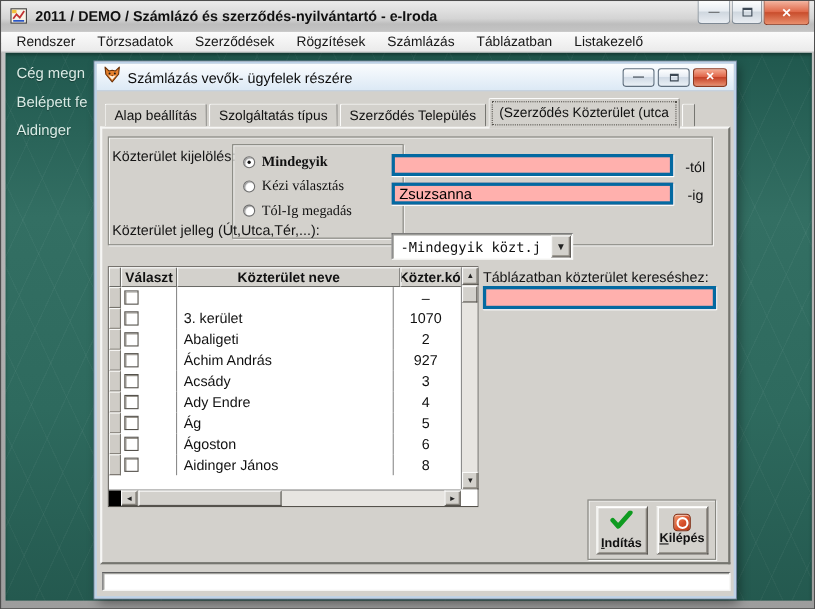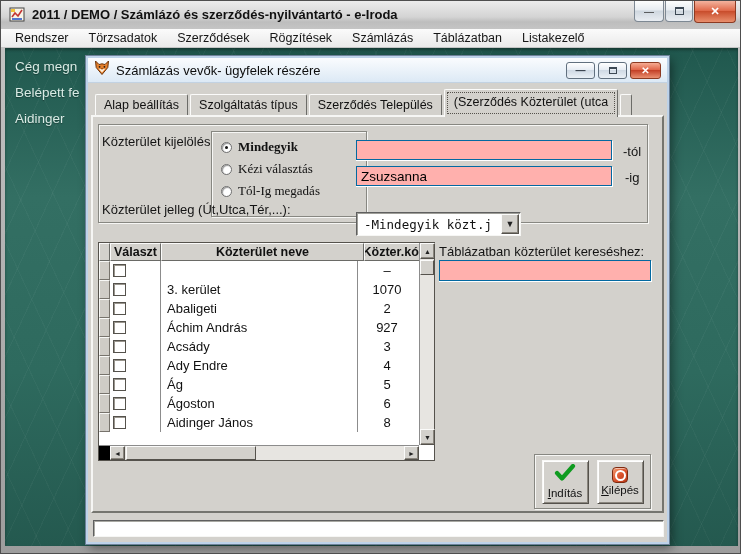--- a/index.html
+++ b/index.html
@@ -66,21 +66,21 @@
   .etched { border:1px solid #878781; box-shadow: 1px 1px 0 #f6f6f4, inset 1px 1px 0 #f6f6f4; }
   #groupbox { position:absolute; left:10px; top:66px; width:550px; height:99px; }
   #radiobox { position:absolute; left:123px; top:73px; width:156px; height:86px; }
   #radios { padding:7px 9px; display:flex; flex-direction:column; gap:6px; }
   .radio-row { display:flex; align-items:center; gap:6px; font-size:13px;font-family:Liberation Serif, serif; }
   .radio { width:11px; height:11px; border-radius:50%; background:#fff; border:1px solid #6e6e6e;
     box-shadow: inset 1px 1px 1px rgba(0,0,0,.4); position:relative; flex:0 0 auto; }
   .radio.on::after { content:""; position:absolute; inset:3px; background:#111; border-radius:50%; }
   .bold { font-weight:bold; }
   .lbl { position:absolute; font-size:13px; color:#141414; white-space:nowrap; }
-  .pinput { position:absolute; background:#ffb0ad; border:1px solid #0369a1; height:20px;
+  .pinput { position:absolute; background:#ffb0ad; border:3px solid #0369a1; height:20px;
     box-shadow: 0 1px 0 #fff, 1px 1px 0 #fff; font-family:"Liberation Sans",sans-serif;
     font-size:13.5px; color:#000; padding:0 4px; outline:none; }
   
   #dropdown { position:absolute; left:268px; top:139px; width:165px; height:24px; background:#fff;
     border:1px solid; border-color:#5f5f5f #f6f6f4 #f6f6f4 #5f5f5f; box-shadow: inset 1px 1px 0 #9e9e98;
     display:flex; align-items:center;margin-top:15px; }
   #dropdown-value { flex:1; font-family:"DejaVu Sans Mono", monospace; font-size:12.5px; padding-left:7px; white-space:nowrap; overflow:hidden; }
   .sbtn { background:#d3d1cc; border:1px solid; border-color:#fbfbfa #55524c #55524c #fbfbfa;
     box-shadow: inset -1px -1px 0 #8a867e; display:flex; align-items:center; justify-content:center;
     font-size:8px; color:#222; }
@@ -111,21 +111,21 @@
     border:1px solid; border-color:#fbfbfa #55524c #55524c #fbfbfa; }
   #corner { position:absolute; right:0; bottom:0; width:15px; height:15px; background:#fff; }
   
   #search-input { left:351px; top:202px; width:212px; height:21px; }
   
   #btnpanel { position:absolute; left:446px; top:396px; width:117px; height:55px;
     display:flex; align-items:center; justify-content:center; gap:8px; }
   .xbtn { width:47px; height:44px; background:#d3d1cc; border:1px solid; border-color:#f8f8f6 #55524c #55524c #f8f8f6;
     box-shadow: inset 1px 1px 0 #fff, inset -1px -1px 0 #8a867e;
     display:flex; flex-direction:column; align-items:center; justify-content:center; gap:1px; }
-  .xlabel { display:block; font-size:11.5px; color:#111; }
+  .xlabel { display:block; font-size:11.5px; color:#111;font-weight:bold; }
   .xlabel::first-letter { text-decoration: underline; }
   #exit-glyph { width:16px; height:16px; border-radius:4px; border:1px solid #7e2a10;
     background: linear-gradient(135deg,#f59a6e,#d8502a 55%,#b93b1a);
     box-shadow: inset 0 1px 0 rgba(255,255,255,.5);
     display:flex; align-items:center; justify-content:center; }
   #exit-glyph::after { content:""; width:7px; height:7px; border:2px solid #fff; border-radius:50%; }
   #dlg-status { position:absolute; left:5px; top:462px; width:571px; height:17px; background:#fff;
     border:1px solid; border-color:#5f5f5f #f6f6f4 #f6f6f4 #5f5f5f; box-shadow: inset 1px 1px 0 #a9a9a3;
     font-size:12px; padding:0 4px; outline:none; font-family:"Liberation Sans",sans-serif; }
 </style>

